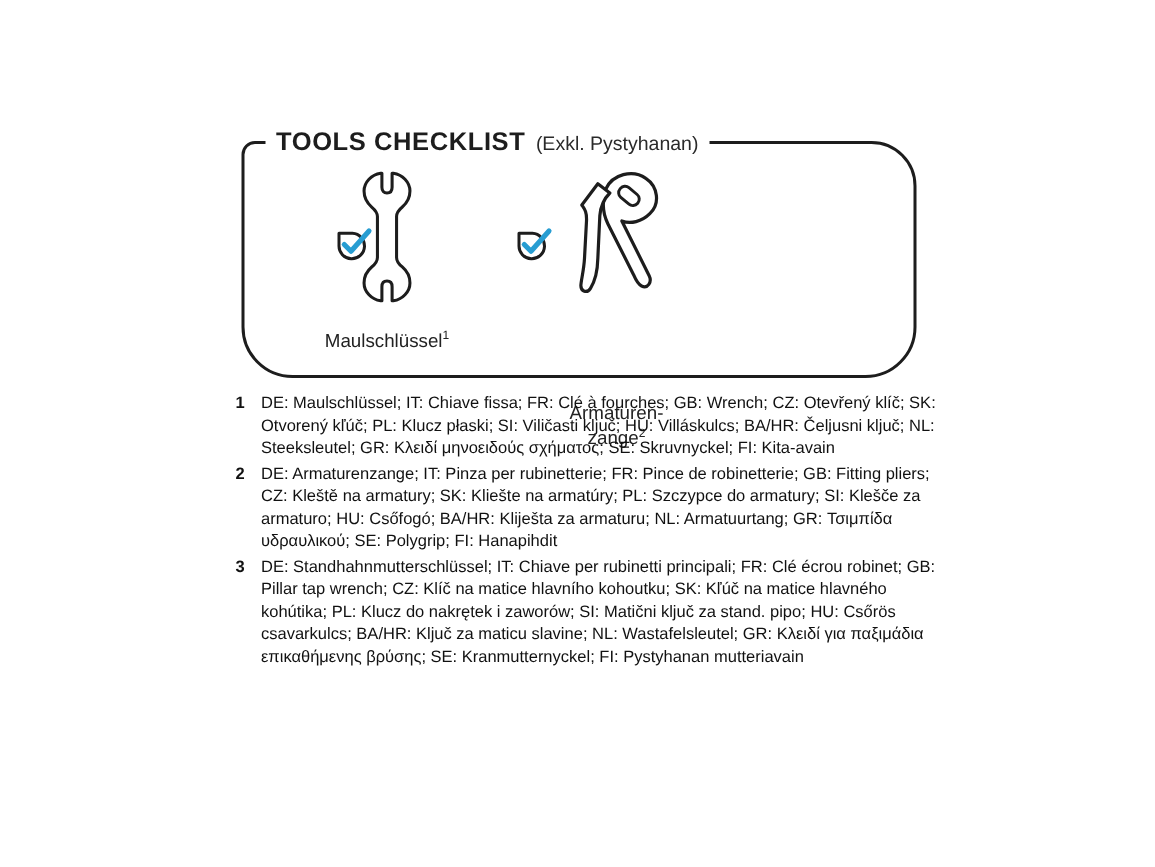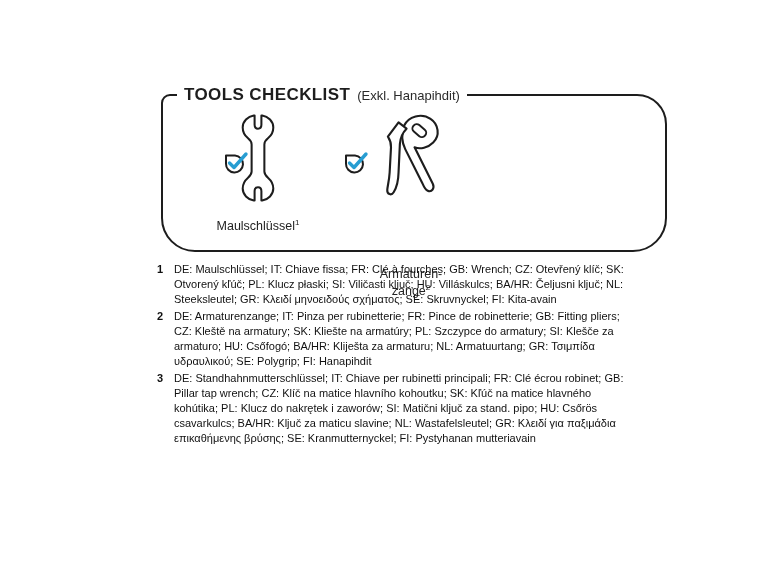--- a/index.html
+++ b/index.html
@@ -2,21 +2,21 @@
 <html style="--line: #1d1d1d; --check: #279dd2;"><head>
 <meta charset="utf-8">
 <style>
   html,body{margin:0;padding:0;background:#ffffff;}
   .page{
     position:relative;width:770px;height:578px;background:#fff;overflow:hidden;
     font-family:"Liberation Sans","DejaVu Sans",sans-serif;color:#1d1d1d;
   }
   
   .box{
-    position:absolute;left:161px;top:94px;width:506px;height:158px;
+    position:absolute;left:161px;top:94px;width:450px;height:158px;
     box-sizing:border-box;border:2px solid var(--line,#1d1d1d);
     border-radius:9px 30px 34px 34px;background:#fff;
   }
   .box-title{
     position:absolute;top:-10px;left:14px;background:#fff;padding:0 7px;
     display:flex;align-items:baseline;gap:7px;white-space:nowrap;line-height:18px;
   }
   .box-title .t{font-weight:bold;font-size:17px;letter-spacing:.4px;}
   .box-title .st{font-size:13px;color:#2a2a2a;}
   .tool{position:absolute;top:14px;display:flex;flex-direction:column;align-items:center;}
@@ -41,21 +41,21 @@
 </style>
 </head>
 <body>
 
 <div class="page">
 
   <section class="box">
 
     <div class="box-title">
       <span class="t">TOOLS CHECKLIST</span>
-      <span class="st">(Exkl. Hanapihdit)</span>
+      <span class="st">(Exkl. Pystyhanan)</span>
     </div>
 
     <div class="tool" style="left:13px;width:164px;justify-content:flex-end;">
       <span class="chk" style="left:47px;top:41px;">
         <svg width="26" height="24" viewBox="0 0 26 24">
           <path class="ln" stroke-width="2" stroke-linejoin="round" d="M12 4.5 H3 V12.7 A8.5 8.5 0 1 0 12 4.5 Z"></path>
           <path class="ck" stroke-width="3.4" stroke-linecap="round" stroke-linejoin="round" d="M6.5 12 L11 16.5 L23 3"></path>
         </svg>
       </span>
       <span class="icon-wrap">

